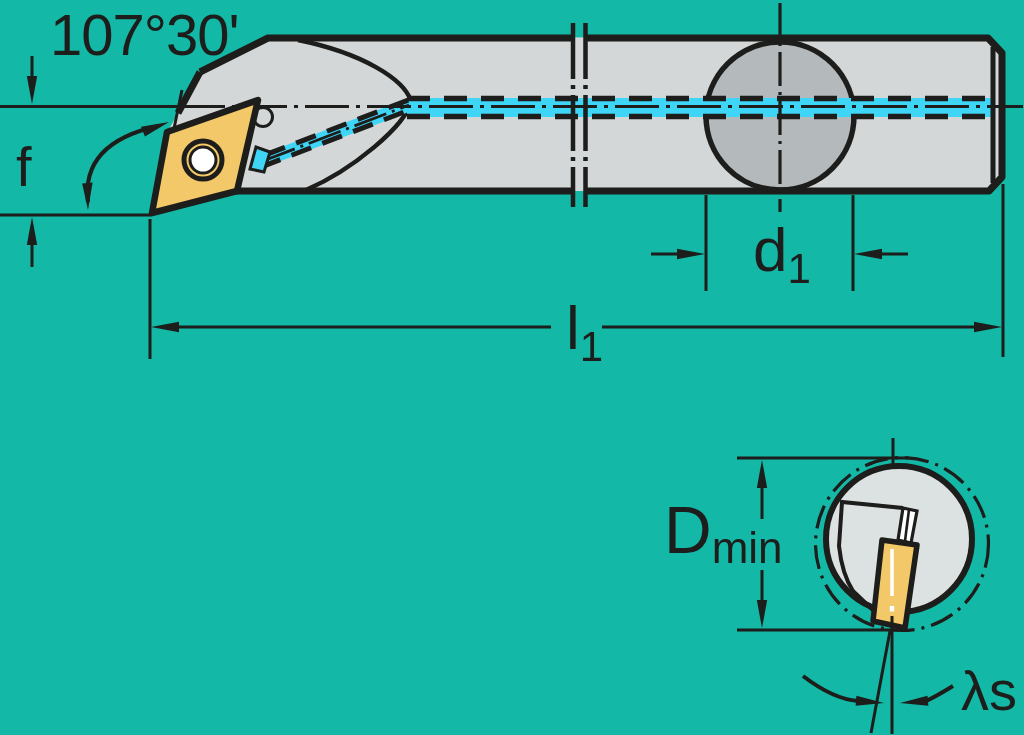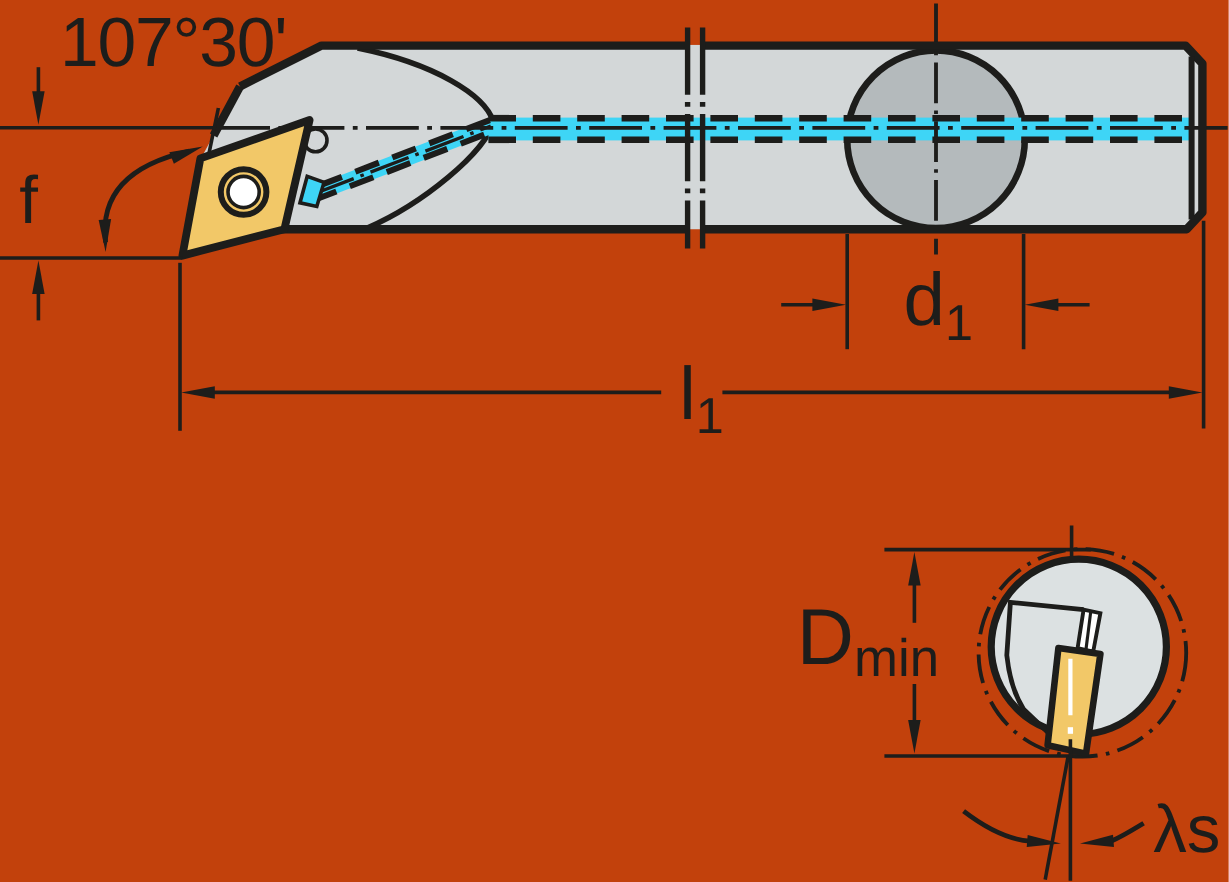--- a/index.html
+++ b/index.html
@@ -4,21 +4,21 @@
 <style>
   :root{
     --ink:#1d1d1b;
     --body:#d3d7d8;
     --clamp:#b4babc;
     --section:#dce1e2;
     --yellow:#f2c868;
     --cyan:#3ed5f6;
   }
   html,body{margin:0;padding:0;background:#fff;}
-  .page{width:1024px;height:735px;background:#c2410c;position:relative;overflow:hidden;}
+  .page{width:1024px;height:735px;background:#14b8a6;position:relative;overflow:hidden;}
   svg{display:block;}
   text{fill:var(--ink);font-family:"Liberation Sans","DejaVu Sans",sans-serif;}
   .ln{stroke:var(--ink);fill:none;}
   .w7{stroke-width:7;stroke-linejoin:round;}
   .w55{stroke-width:5.5;}
   .w5{stroke-width:5;}
   .w45{stroke-width:4.5;}
   .w4{stroke-width:4;}
   .w32{stroke-width:3.2;}
   .w3{stroke-width:3;}

